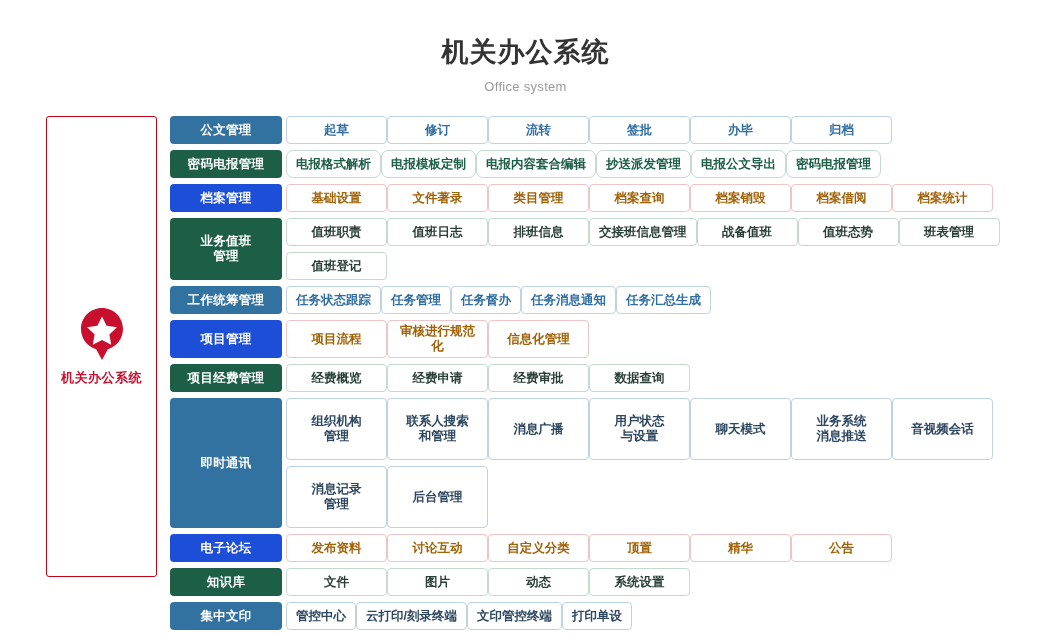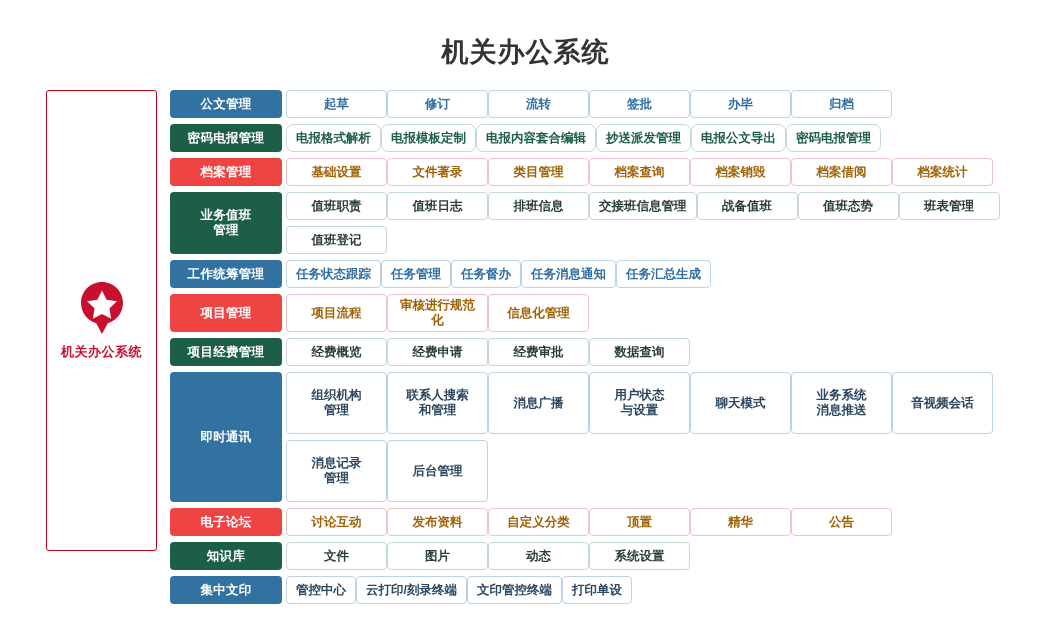--- a/index.html
+++ b/index.html
@@ -126,35 +126,36 @@
     cursor: pointer;
   }
 
   
   .w-fixed { width: 101px; flex: none; }
   .w-auto  { flex: none; }
 
   
   .lbl-blue  { background: #3272a0; }
   .lbl-green { background: #1c5e46; }
-  .lbl-red   { background: #ef4444; }
+  .lbl-red   { background: #1d4ed8; }
 
   .cell-blue  { border-color: #bdd3e4; color: #2f6da3; }
   .cell-green { border-color: #c5dacf; color: #1c5e46; border-radius: 7px; }
   .cell-red   { border-color: #eec4c6; color: #a16207; }
   .cell-dark  { border-color: #c5dacf; color: #2a3f37; }
   .cell-dkblue{ border-color: #bdd3e4; color: #2d4760; }
 
   .tall-2 { min-height: 62px; }
 </style>
 </head>
 <body>
 
 <div class="header">
   <div class="header-title">机关办公系统</div>
+  <div class="header-sub">Office system</div>
 </div>
 
 <div class="body-wrap">
 
   <div class="brand-panel">
     <div class="brand-logo">
       <svg width="48" height="54" viewBox="0 0 48 54" aria-hidden="true">
         <path d="M24 1 C35.7 1 45 10.3 45 22 C45 31.6 38.6 39.7 29.8 42.2 L24 53 L18.2 42.2 C9.4 39.7 3 31.6 3 22 C3 10.3 12.3 1 24 1 Z" fill="#c8102e"></path>
         <polygon fill="#ffffff" points="24,9.5 28.6,18.8 38.9,20.3 31.4,27.6 33.2,37.8 24,33 14.8,37.8 16.6,27.6 9.1,20.3 19.4,18.8"></polygon>
       </svg>
@@ -274,22 +275,22 @@
             <div class="cell cell-dkblue w-fixed tall-2">消息记录
 管理</div>
             <div class="cell cell-dkblue w-fixed tall-2">后台管理</div>
           </div>
         </div>
       </div>
       <div class="row">
         <div class="row-label lbl-red" style="white-space: pre-line;">电子论坛</div>
         <div class="row-items">
           <div class="items-line">
+            <div class="cell cell-red w-fixed">发布资料</div>
             <div class="cell cell-red w-fixed">讨论互动</div>
-            <div class="cell cell-red w-fixed">发布资料</div>
             <div class="cell cell-red w-fixed">自定义分类</div>
             <div class="cell cell-red w-fixed">顶置</div>
             <div class="cell cell-red w-fixed">精华</div>
             <div class="cell cell-red w-fixed">公告</div>
           </div>
         </div>
       </div>
       <div class="row">
         <div class="row-label lbl-green" style="white-space: pre-line;">知识库</div>
         <div class="row-items">

